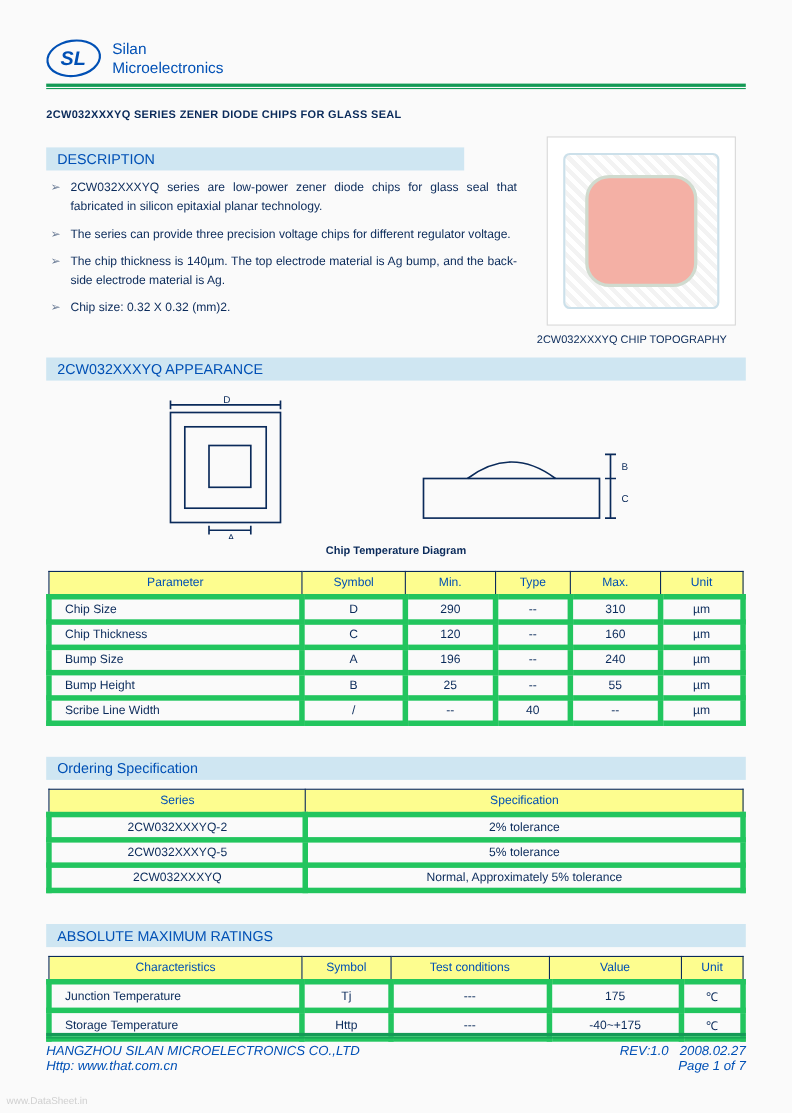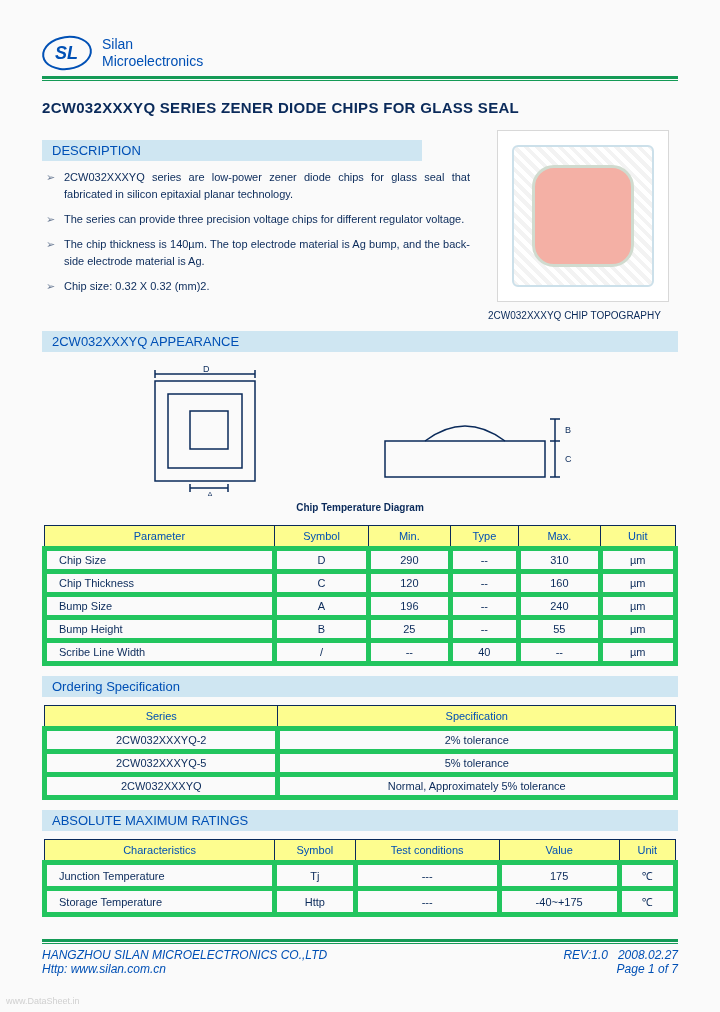--- a/index.html
+++ b/index.html
@@ -3,37 +3,37 @@
 <meta charset="utf-8">
 <style>
 body{margin:0;background:#f2f2f2;font-family:Arial,sans-serif;font-size:11px;color:#0a2a5a;display:flex;justify-content:center}
 .page{width:720px;height:1012px;background:#fafafa;box-shadow:0 0 4px rgba(0,0,0,.15);padding:36px 42px 28px;box-sizing:border-box;position:relative}
 .hdr{display:flex;align-items:center;gap:10px;margin-bottom:6px}
 .logo{width:46px;height:30px;border:2.5px solid #0050b5;border-radius:50%;display:flex;align-items:center;justify-content:center;transform:rotate(-8deg)}
 .logo span{font-style:italic;font-weight:bold;color:#0050b5;font-size:18px;transform:rotate(8deg)}
 .brand{color:#0050b5;font-size:14px;line-height:1.2}
 .rule{height:3px;background:linear-gradient(#149a56,#149a56);margin:4px 0 20px;position:relative}
 .rule::after{content:"";position:absolute;left:0;right:0;top:4px;height:1px;background:#149a56}
-h1{font-size:15px;color:#0a2a5a;margin:0 0 14px;font-weight:bold;letter-spacing:.3px}
+h1{font-size:10px;color:#0a2a5a;margin:0 0 14px;font-weight:bold;letter-spacing:.3px}
 .sec{background:#cfe6f2;color:#0050b5;font-size:13px;padding:3px 10px;margin:10px 0 8px;font-weight:normal;width:360px}
 .sec.full{width:auto}
 .top{display:flex;gap:18px}
 .left{flex:1}
 ul.b{list-style:none;padding:0;margin:0}
 ul.b li{position:relative;padding-left:22px;margin:8px 0;line-height:1.55;color:#0a2a5a;text-align:justify}
 ul.b li::before{content:"➢";position:absolute;left:4px;color:#6a7b95}
 .chippic{width:190px;}
 .chipimg{width:170px;height:170px;border:1px solid #d8d8d8;background:#fff;position:relative;margin:0 auto 8px}
 .chipimg .outer{position:absolute;inset:14px;border:2px solid #cce0ea;border-radius:6px;background:repeating-linear-gradient(45deg,#f3f3f3 0 4px,#fff 4px 8px)}
 .chipimg .pad{position:absolute;inset:34px;border:3px solid #d0dbcf;border-radius:22px;background:#f4b0a5}
 .caption{font-size:10px;color:#0a2a5a}
 .apps{display:flex;justify-content:center;gap:80px;margin:14px 0 6px;align-items:flex-end}
 .draw{stroke:#0a2a5a;stroke-width:1.5;fill:none}
 .figcap{text-align:center;font-size:10px;font-weight:bold;margin:4px 0 12px}
-table{width:100%;border-collapse:collapse;font-size:11px;margin-bottom:10px}
+table{width:100%;border-collapse:collapse;font-size:11px;margin-bottom:28px}
 th{background:#fdfd8f;color:#0050b5;font-weight:normal;padding:4px;border:1px solid #0a2a5a}
 td{border:5px solid #22c55e;padding:3px 8px;text-align:center;color:#0a2a5a}
 td.l{text-align:left;padding-left:12px}
 .ftr{position:absolute;left:42px;right:42px;bottom:36px}
 .ftr .rule{margin:0 0 6px}
 .fline{display:flex;justify-content:space-between;font-style:italic;color:#0050b5;font-size:12px}
 .fline a{color:#0050b5;text-decoration:none}
 .wm{position:absolute;left:6px;bottom:6px;font-size:9px;color:#d0d0d0}
 </style>
 </head>
@@ -207,18 +207,18 @@
  </tbody>
     </table>
 
  <div class="ftr">
   <div class="rule"></div>
   <div class="fline">
    <span>HANGZHOU SILAN MICROELECTRONICS CO.,LTD</span>
    <span><span>REV:1.0</span>&nbsp;&nbsp;&nbsp;<span>2008.02.27</span></span>
   </div>
   <div class="fline">
-   <a>Http: www.silan.com.cn</a>
+   <a>Http: www.that.com.cn</a>
    <span>Page 1 of 7</span>
   </div>
  </div>
  <div class="wm">www.DataSheet.in</div>
 </div>
 
 </body></html>

